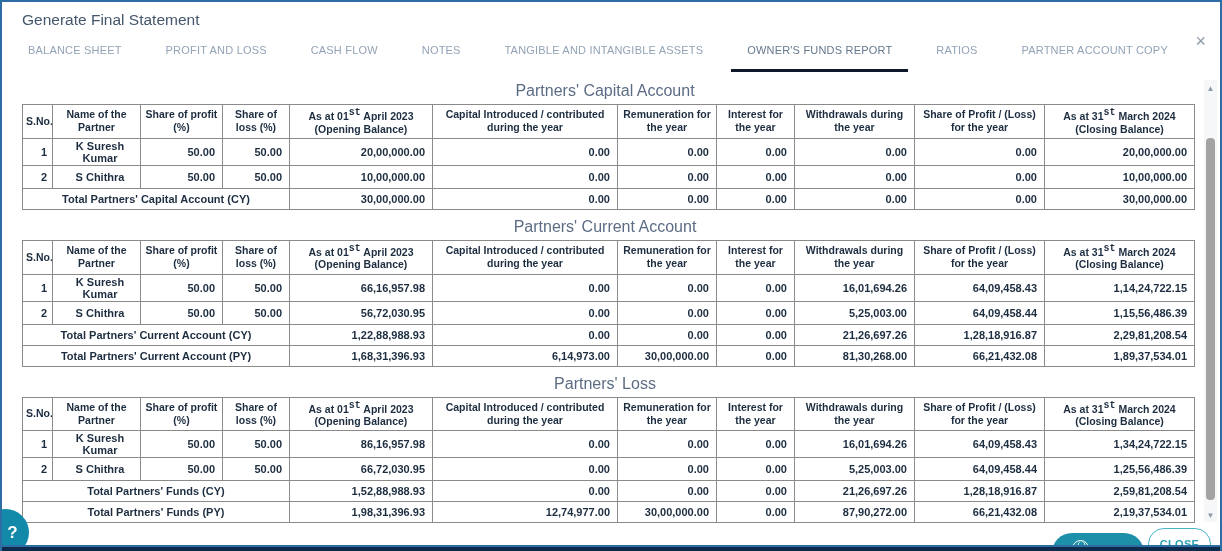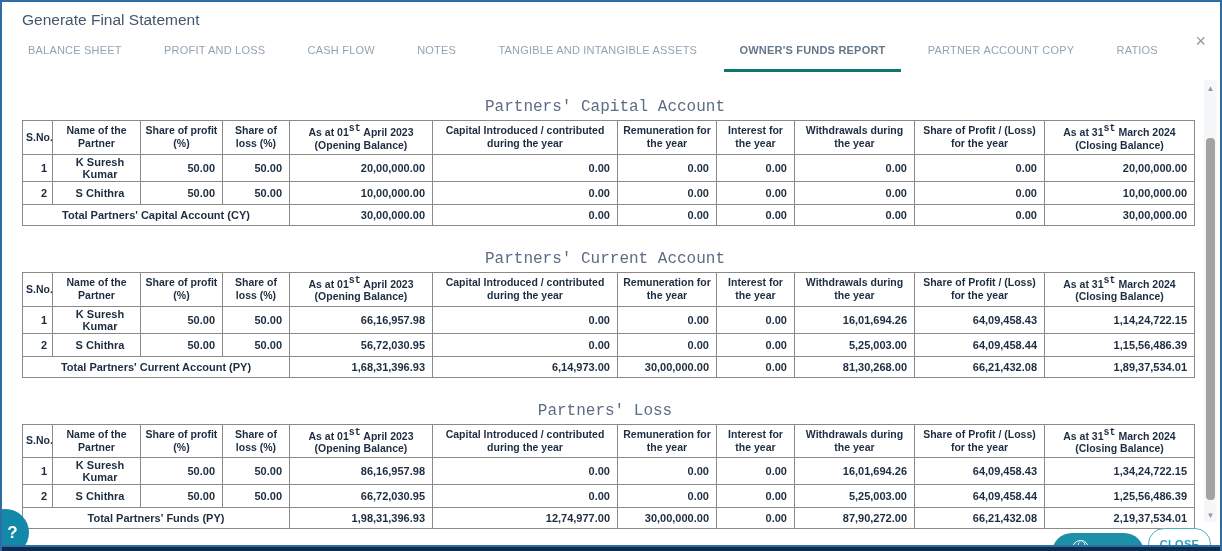--- a/index.html
+++ b/index.html
@@ -14,37 +14,36 @@
   }
   .window-title {
     position:absolute; top:9px; left:20px;
     font-size:15.5px; color:#44566b;
   }
   .close-x {
     position:absolute; top:30px; right:14px;
     font-size:18px; color:#8d99a6; line-height:1; cursor:pointer;
   }
   .tabbar {
-    position:absolute; top:32px; left:10px; right:46px;
+    position:absolute; top:32px; left:10px; right:36px;
     display:flex; justify-content:space-between; align-items:flex-end;
   }
   .tab {
     background:none; border:none; cursor:pointer;
     font-family:"Liberation Sans", sans-serif;
     font-size:11px; letter-spacing:.2px; color:#93a3b6;
     padding:10px 16px 13px; white-space:nowrap;
     border-bottom:3px solid transparent;
   }
-  .tab.active { color:#64788c; border-bottom:3px solid #0f766e;font-weight:bold; }
+  .tab.active { color:#64788c; border-bottom:3px solid #0f172a; }
 
   .report-body { position:absolute; top:72px; left:20px; right:32px; }
   .section-title {
     text-align:center; font-size:16px; color:#5c6c84;
-    margin:24px 0 4px;
-    font-family:Liberation Mono, monospace;
+    margin:8px 0 4px;
   }
   table.grid {
     border-collapse:collapse; table-layout:fixed;
     width:1170px; border:1px solid #777;
   }
   table.grid th, table.grid td {
     border:1px solid #8a8a8a;
     font-weight:bold; color:#1d2d40;
     vertical-align:middle; overflow:hidden;
   }
@@ -118,22 +117,22 @@
 <div class="window-title">Generate Final Statement</div>
 <span class="close-x">×</span>
 
 <nav class="tabbar">
   <button class="tab">BALANCE SHEET</button>
   <button class="tab">PROFIT AND LOSS</button>
   <button class="tab">CASH FLOW</button>
   <button class="tab">NOTES</button>
   <button class="tab">TANGIBLE AND INTANGIBLE ASSETS</button>
   <button class="tab active">OWNER'S FUNDS REPORT</button>
+  <button class="tab">RATIOS</button>
   <button class="tab">PARTNER ACCOUNT COPY</button>
-  <button class="tab">RATIOS</button>
 </nav>
 
 <main class="report-body">
     <section class="report-section">
       <div class="section-title">Partners' Capital Account</div>
       <table class="grid">
         <colgroup>
           <col style="width: 30px;">
           <col style="width: 88px;">
           <col style="width: 82px;">
@@ -253,20 +252,30 @@
             <td class="num">50.00</td>
             <td class="num">56,72,030.95</td>
             <td class="num">0.00</td>
             <td class="num">0.00</td>
             <td class="num">0.00</td>
             <td class="num">5,25,003.00</td>
             <td class="num">64,09,458.44</td>
             <td class="num">1,15,56,486.39</td>
           </tr>
           <tr class="total-row">
+            <td class="total-label" colspan="4">Total Partners' Current Account (CY)</td>
+            <td class="num">1,22,88,988.93</td>
+            <td class="num">0.00</td>
+            <td class="num">0.00</td>
+            <td class="num">0.00</td>
+            <td class="num">21,26,697.26</td>
+            <td class="num">1,28,18,916.87</td>
+            <td class="num">2,29,81,208.54</td>
+          </tr>
+          <tr class="total-row">
             <td class="total-label" colspan="4">Total Partners' Current Account (PY)</td>
             <td class="num">1,68,31,396.93</td>
             <td class="num">6,14,973.00</td>
             <td class="num">30,00,000.00</td>
             <td class="num">0.00</td>
             <td class="num">81,30,268.00</td>
             <td class="num">66,21,432.08</td>
             <td class="num">1,89,37,534.01</td>
           </tr>
         </tbody>
@@ -324,20 +333,30 @@
             <td class="num">50.00</td>
             <td class="num">66,72,030.95</td>
             <td class="num">0.00</td>
             <td class="num">0.00</td>
             <td class="num">0.00</td>
             <td class="num">5,25,003.00</td>
             <td class="num">64,09,458.44</td>
             <td class="num">1,25,56,486.39</td>
           </tr>
           <tr class="total-row">
+            <td class="total-label" colspan="4">Total Partners' Funds (CY)</td>
+            <td class="num">1,52,88,988.93</td>
+            <td class="num">0.00</td>
+            <td class="num">0.00</td>
+            <td class="num">0.00</td>
+            <td class="num">21,26,697.26</td>
+            <td class="num">1,28,18,916.87</td>
+            <td class="num">2,59,81,208.54</td>
+          </tr>
+          <tr class="total-row">
             <td class="total-label" colspan="4">Total Partners' Funds (PY)</td>
             <td class="num">1,98,31,396.93</td>
             <td class="num">12,74,977.00</td>
             <td class="num">30,00,000.00</td>
             <td class="num">0.00</td>
             <td class="num">87,90,272.00</td>
             <td class="num">66,21,432.08</td>
             <td class="num">2,19,37,534.01</td>
           </tr>
         </tbody>

